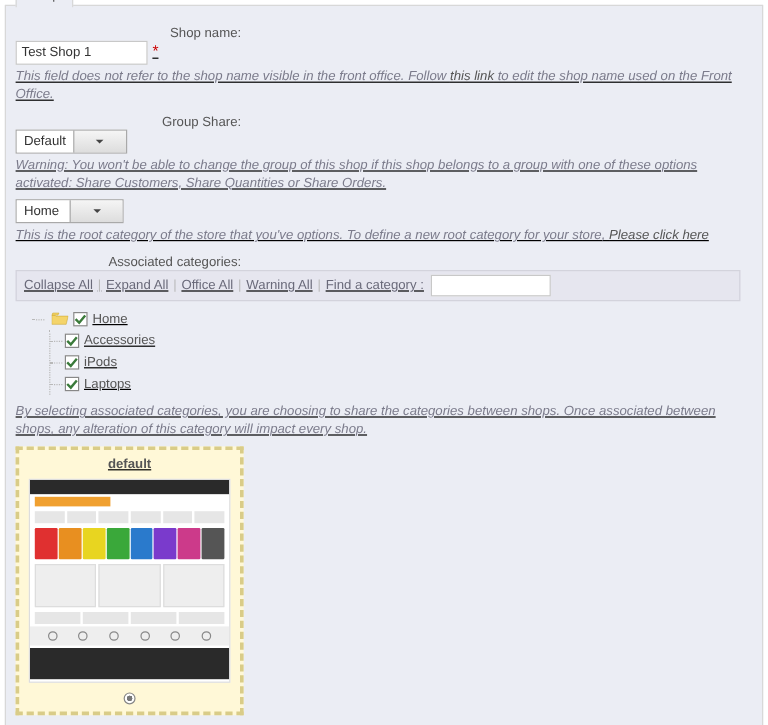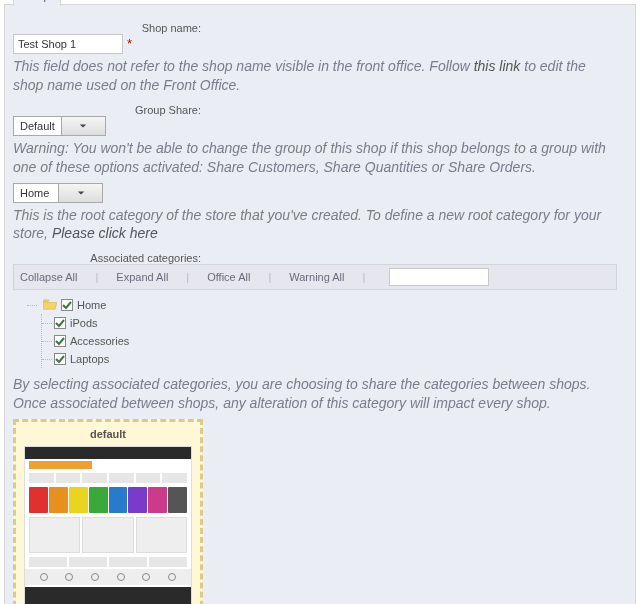--- a/index.html
+++ b/index.html
@@ -3,30 +3,30 @@
 <meta charset="utf-8">
 <style>
 * { box-sizing: border-box; margin: 0; padding: 0; }
 body { font-family: Arial, Helvetica, sans-serif; font-size: 11px; background: #fff; width: 640px; }
 .outer { border: 1px solid #d8d8d8; margin: 4px; background: #ebedf4; }
 .tab { display: inline-block; background: #ebedf4; border: 1px solid #d8d8d8; border-bottom: none; padding: 4px 10px; margin-left: 8px; margin-top: -1px; position: relative; top: -1px; color: #555; font-size: 11px; }
 .tab-wrap { background: #fff; }
 .panel { padding: 12px 8px 8px 8px; }
 .row { display: flex; margin-bottom: 6px; flex-direction: column; }
 .label { width: 196px; text-align: right; padding-right: 8px; padding-top: 3px; color: #555; }
-.field { flex: 1; padding-right: 10px; }
+.field { flex: 1; padding-right: 10px; text-decoration: underline; }
 input[type="text"] { border: 1px solid #c8c8c8; height: 20px; padding: 2px 4px; font-size: 11px; width: 110px; color: #333; }
 .req { color: #c00; margin-left: 4px; font-size: 13px; }
-.desc { color: #7b7b8b; font-style: italic; font-size: 14px; margin-top: 3px; line-height: 1.35; padding-right: 4px; }
+.desc { color: #7b7b8b; font-style: italic; font-size: 11px; margin-top: 3px; line-height: 1.35; padding-right: 4px; }
 .desc a { color: #555; font-style: italic; text-decoration: none; }
 .select { display: inline-flex; align-items: center; border: 1px solid #a9a9a9; height: 20px; background: #f4f4f4; }
 .select span { padding: 0 6px; color: #333; background:#fff; height:100%; display:flex; align-items:center; min-width:44px;}
 .select .arrow { width: 18px; height: 100%; display: flex; align-items: center; justify-content: center; border-left: 1px solid #a9a9a9; background: linear-gradient(#f5f5f5,#ddd); }
 .select .arrow svg { width: 8px; height: 8px; }
-.catbar { background: #e6e6ef; border: 1px solid #d3d3dc; padding: 3px 6px; display: flex; align-items: center; gap: 14px; color: #6a6a7a; font-size: 11px; }
+.catbar { background: #e6e6ef; border: 1px solid #d3d3dc; padding: 3px 6px; display: flex; align-items: center; gap: 0; color: #6a6a7a; font-size: 11px; }
 .catbar a { color: #6a6a7a; text-decoration: none; cursor: pointer; }
 .catbar .sep { color: #bbb; margin: 0 4px; }
 .catbar input { height: 18px; width: 100px; margin-left: 6px; }
 .tree { padding: 6px 2px 4px 14px; color: #555; }
 .tree-row { display: flex; align-items: center; height: 18px; gap: 4px; }
 .tree-children { margin-left: 14px; border-left: 1px dotted #b8b8b8; }
 .tree-children .tree-row { padding-left: 12px; position: relative; }
 .tree-children .tree-row::before { content:""; position:absolute; left:0; top:9px; width:10px; border-top:1px dotted #b8b8b8; }
 .folder { width: 14px; height: 12px; }
 .cb { width: 12px; height: 12px; border: 1px solid #888; background: #fff; display:inline-flex; align-items:center; justify-content:center; }
@@ -87,37 +87,38 @@
       <div class="field">
         <div class="select">
           <span>Home</span>
           <span class="arrow">
                 <svg viewBox="0 0 10 10">
                   <path d="M1 3 L5 7 L9 3 Z" fill="#444"></path>
                 </svg>
               </span>
         </div>
         <div class="desc">
-          <span>This is the root category of the store that you've created. To define a new root category for your store, </span><a href="#">Please click here</a>
+          <span>This is the root category of the store that you've options. To define a new root category for your store, </span><a href="#">Please click here</a>
         </div>
       </div>
     </div>
 
     <div class="row">
       <div class="label">Associated categories:</div>
       <div class="field">
         <div class="catbar">
           <a>Collapse All</a>
               <span class="sep">|</span>
           <a>Expand All</a>
               <span class="sep">|</span>
           <a>Office All</a>
               <span class="sep">|</span>
           <a>Warning All</a>
               <span class="sep">|</span>
+          <span>Find a category :</span>
           <input type="text" value="" style="">
         </div>
         <div class="tree">
           <div class="tree-row">
             <span class="dash"></span>
             <svg class="folder" viewBox="0 0 16 14">
                   <path d="M0 3 L0 12 L14 12 L16 4 L4 4 L3 3 Z" fill="#f4d46a" stroke="#c9a227" stroke-width="0.5"></path>
                   <path d="M0 3 L6 3 L7 1 L1 1 Z" fill="#f4d46a" stroke="#c9a227" stroke-width="0.5"></path>
                 </svg>
             <span class="cb">
@@ -127,29 +128,29 @@
                 </span>
             <span>Home</span>
           </div>
           <div class="tree-children">
             <div class="tree-row">
               <span class="cb">
                     <svg viewBox="0 0 10 10">
                       <path d="M1 5 L4 8 L9 2" stroke="#3a7a3a" stroke-width="2" fill="none"></path>
                     </svg>
                   </span>
-              <span>iPods</span>
+              <span>Accessories</span>
             </div>
             <div class="tree-row">
               <span class="cb">
                     <svg viewBox="0 0 10 10">
                       <path d="M1 5 L4 8 L9 2" stroke="#3a7a3a" stroke-width="2" fill="none"></path>
                     </svg>
                   </span>
-              <span>Accessories</span>
+              <span>iPods</span>
             </div>
             <div class="tree-row">
               <span class="cb">
                     <svg viewBox="0 0 10 10">
                       <path d="M1 5 L4 8 L9 2" stroke="#3a7a3a" stroke-width="2" fill="none"></path>
                     </svg>
                   </span>
               <span>Laptops</span>
             </div>
           </div>

